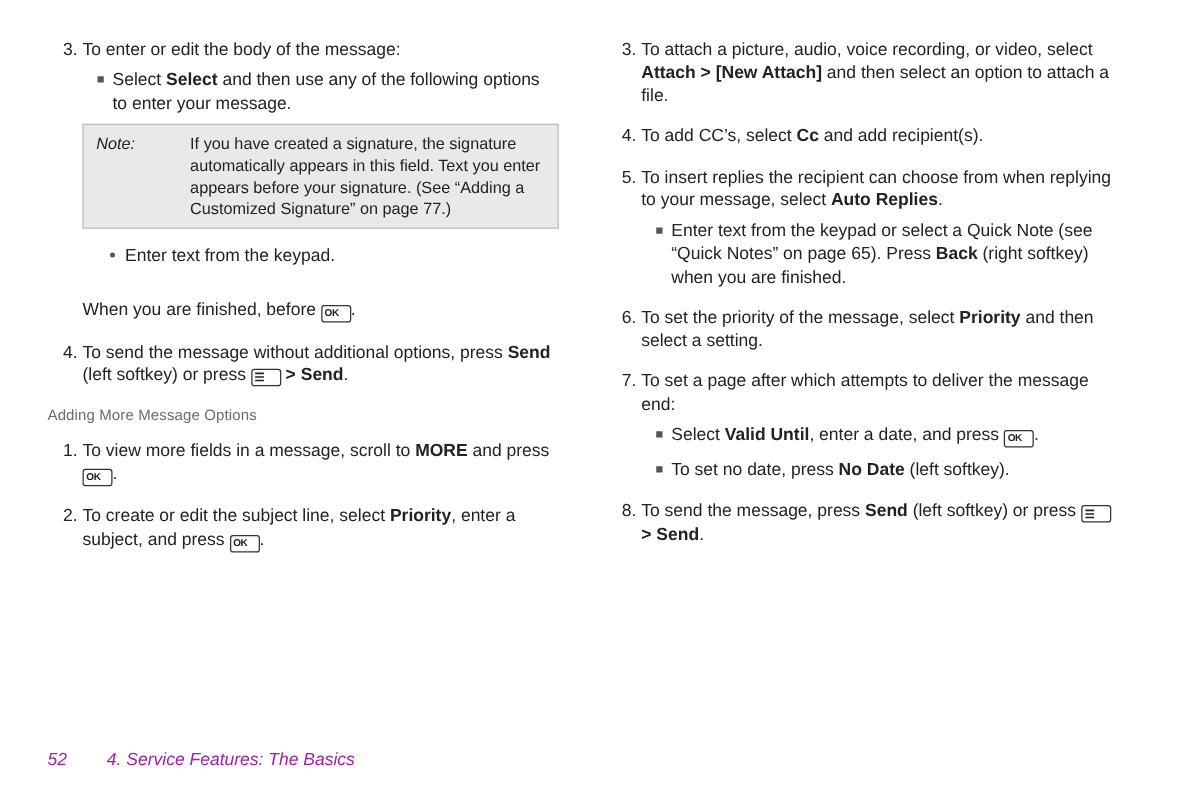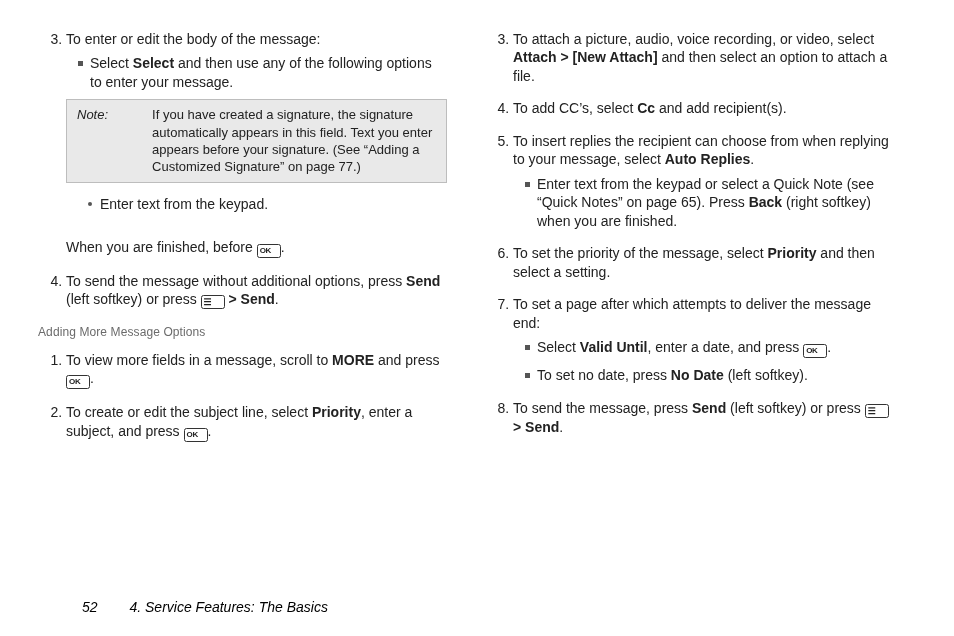--- a/index.html
+++ b/index.html
@@ -80,22 +80,21 @@
     font-weight: 700;
     font-family: Arial, sans-serif;
     letter-spacing: -0.3px;
   }
   .key.menu { font-size: 9px; padding: 0 2px; }
   .footer {
     position: absolute;
     left: 38px; bottom: 20px;
     font-size: 14px;
     font-style: italic;
-    color: #000000;
-    margin-left: 44px;
+    color: #a21caf;
   }
   .footer .pn { font-style: italic; margin-right: 28px; }
 </style>
 </head>
 <body>
 
 <div class="page">
 
   <div class="col">
     <ol start="3">

